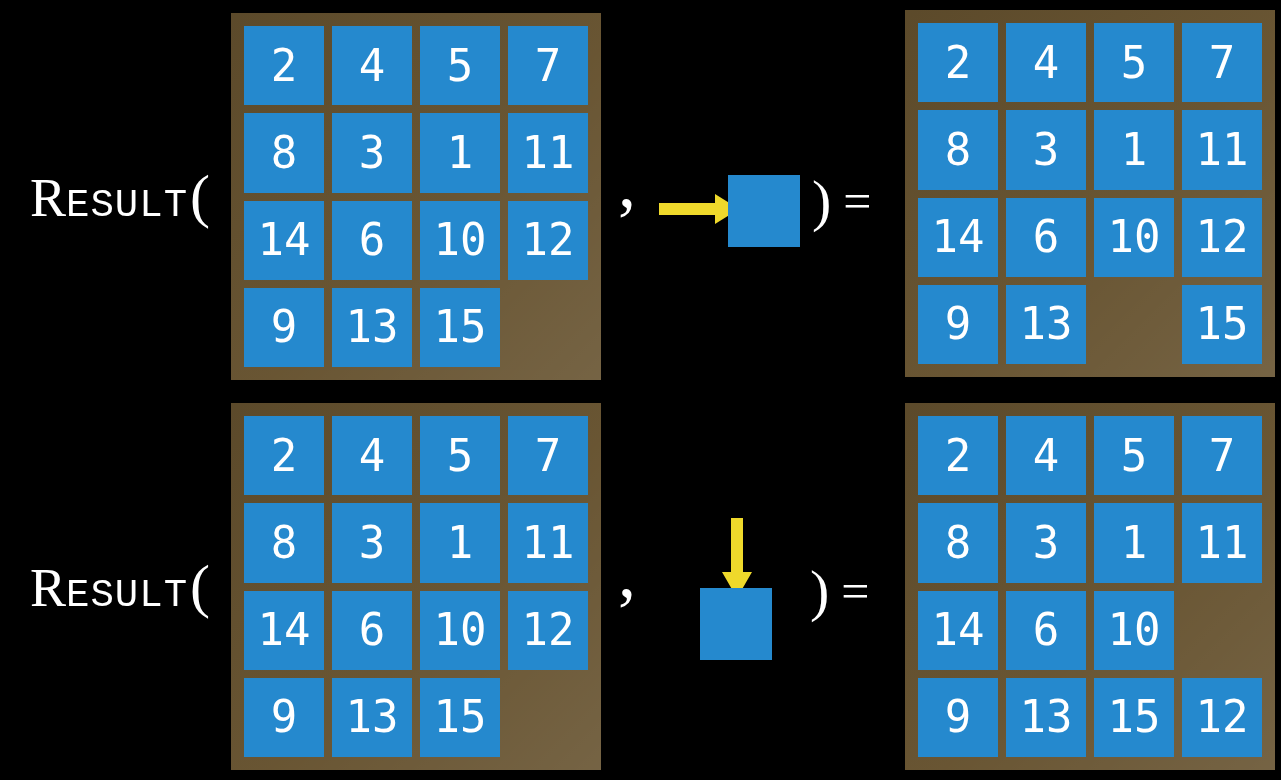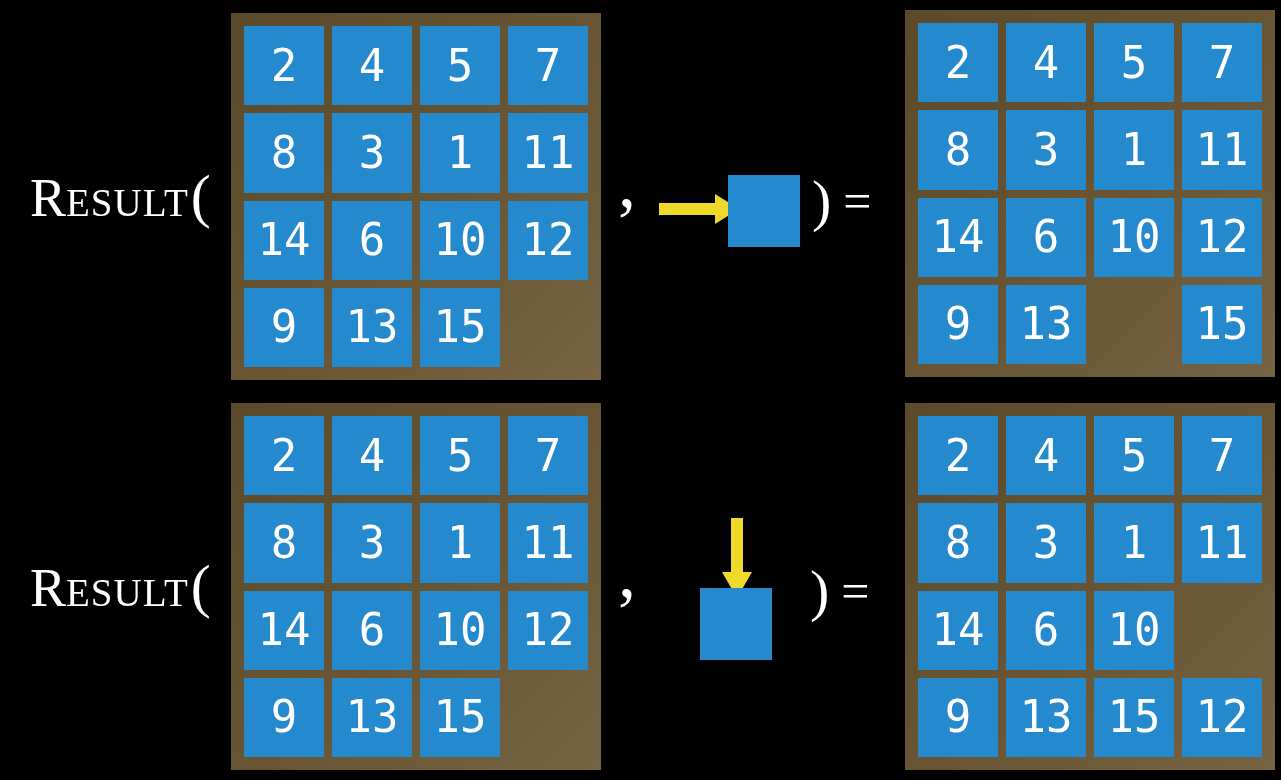--- a/index.html
+++ b/index.html
@@ -36,21 +36,21 @@
     display: flex; align-items: center; justify-content: center;
     font-family: "DejaVu Sans Mono", monospace;
     font-size: 44px; line-height: 1;
     color: var(--tile-text);
   }
   .cell:empty { background: transparent; }
 
   
   .result { display: flex; align-items: baseline; white-space: nowrap; }
   .result .cap   { font-size: 54px; }
-  .result .small { font-size: 39px; letter-spacing: 1px; }
+  .result .small { font-size: 39px; letter-spacing: 1px; font-family: Liberation Mono, monospace; }
   .result .open  { font-size: 60px; line-height: 1.107; margin-left: 2px; }
 
   .comma { font-size: 72px; line-height: 1; }
 
   .close-group { display: flex; align-items: center; }
   .close  { font-size: 58px; line-height: 1; }
   .equals { font-size: 50px; line-height: 1; margin-left: 12px; }
 
   
   .itile { width: 72px; height: 72px; background: var(--tile); }

